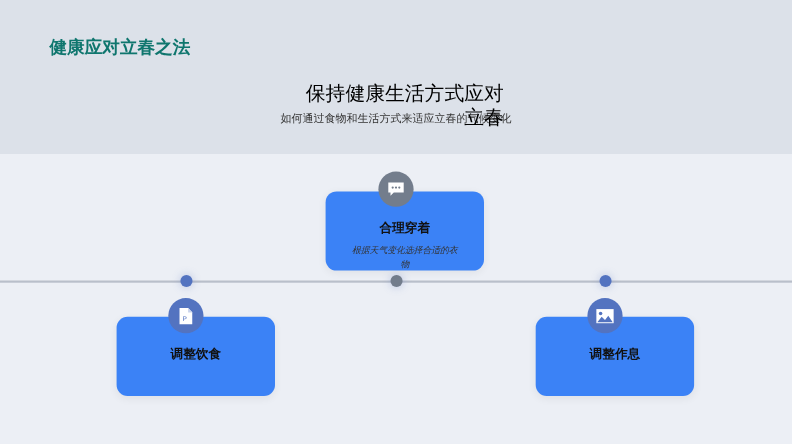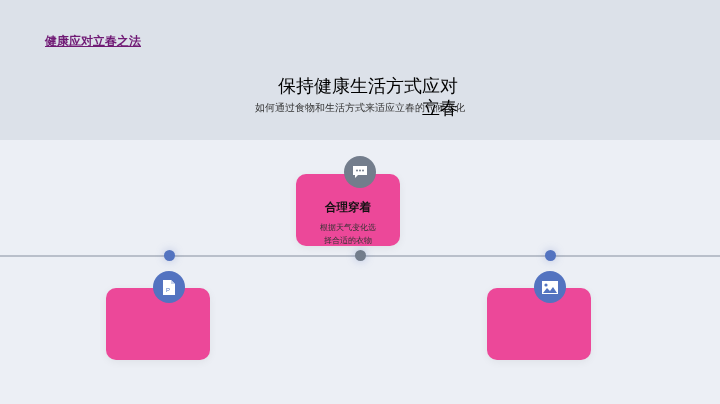--- a/index.html
+++ b/index.html
@@ -1,25 +1,25 @@
 <!DOCTYPE html>
 <html><head>
 <meta charset="utf-8">
 <style>
   html, body { margin:0; padding:0; }
   body { width:720px; height:404px; position:relative; overflow:hidden; background:#eceff5; font-family:"DejaVu Sans","Liberation Sans",sans-serif; }
   .header { position:absolute; left:0; top:0; width:720px; height:140px; background:#dce1e9; }
-  .title { position:absolute; left:45px; top:33px; font-size:12px; font-weight:bold; color:#701a75; letter-spacing:0px;text-decoration:underline; }
+  .title { position:absolute; left:45px; top:33px; font-size:16px; font-weight:bold; color:#0f766e; letter-spacing:0px; }
   .subtitle { position:absolute; left:262px; top:75px; width:196px; text-align:right; font-size:18px; font-weight:normal; color:#000000; line-height:22px; z-index:2; }
   .desc { position:absolute; left:200px; top:101px; width:320px; text-align:center; font-size:10px; color:#333; z-index:1; }
   .timeline { position:absolute; left:0; top:255px; width:720px; height:2px; background:#b9bfca; }
   .dot { position:absolute; width:11px; height:11px; border-radius:50%; top:250px; box-shadow:0 0 8px rgba(80,110,190,0.35); }
-  .card { position:absolute; width:104px; background:#ec4899; border-radius:10px; box-shadow:0 2px 8px rgba(0,0,0,0.06); text-align:center; }
+  .card { position:absolute; width:144px; background:#3b82f6; border-radius:10px; box-shadow:0 2px 8px rgba(0,0,0,0.06); text-align:center; }
   .card .ct { font-size:11.5px; font-weight:bold; color:#111; margin-top:26px; }
-  .card .cd { font-size:8px; color:#333; margin-top:6px; line-height:13px; padding:0 24px; }
+  .card .cd { font-size:8px; color:#333; margin-top:6px; line-height:13px; padding:0 24px;font-style:italic; }
   .icon { position:absolute; width:32px; height:32px; border-radius:50%; display:flex; align-items:center; justify-content:center; }
 </style>
 </head>
 <body>
 
 <div class="header"></div>
 <div class="title">健康应对立春之法</div>
 <div class="desc">如何通过食物和生活方式来适应立春的气候变化</div>
 <div class="subtitle">保持健康生活方式应对立春</div>
 
@@ -35,30 +35,32 @@
 <div class="icon" style="left:344px;top:156px;background:#737d8c;">
   <svg width="16" height="14" viewBox="0 0 16 14">
       <path d="M1 1h14v9H6l-3 3v-3H1z" fill="#fff"></path>
       <circle cx="5" cy="5.5" r="1" fill="#737d8c"></circle>
       <circle cx="8" cy="5.5" r="1" fill="#737d8c"></circle>
       <circle cx="11" cy="5.5" r="1" fill="#737d8c"></circle>
     </svg>
 </div>
 
 <div class="card" style="left:106px;top:288px;height:72px;">
+  <div class="ct">调整饮食</div>
 </div>
 <div class="icon" style="left:153px;top:271px;background:#5373c0;">
   <svg width="12" height="15" viewBox="0 0 12 15">
       <path d="M0 0h8l4 4v11H0z" fill="#fff"></path>
       <path d="M8 0v4h4" fill="#c9d3ec"></path>
       <text x="3" y="12" font-size="6" fill="#5373c0" font-family="Liberation Sans, sans-serif">P</text>
     </svg>
 </div>
 
 <div class="card" style="left:487px;top:288px;height:72px;">
+  <div class="ct">调整作息</div>
 </div>
 <div class="icon" style="left:534px;top:271px;background:#5373c0;">
   <svg width="16" height="13" viewBox="0 0 16 13">
       <rect x="0" y="0" width="16" height="13" fill="#fff"></rect>
       <circle cx="4" cy="4" r="1.6" fill="#5373c0"></circle>
       <path d="M1 12l4-5 3 3 3-4 4 6z" fill="#5373c0"></path>
     </svg>
 </div>
 
 </body></html>

